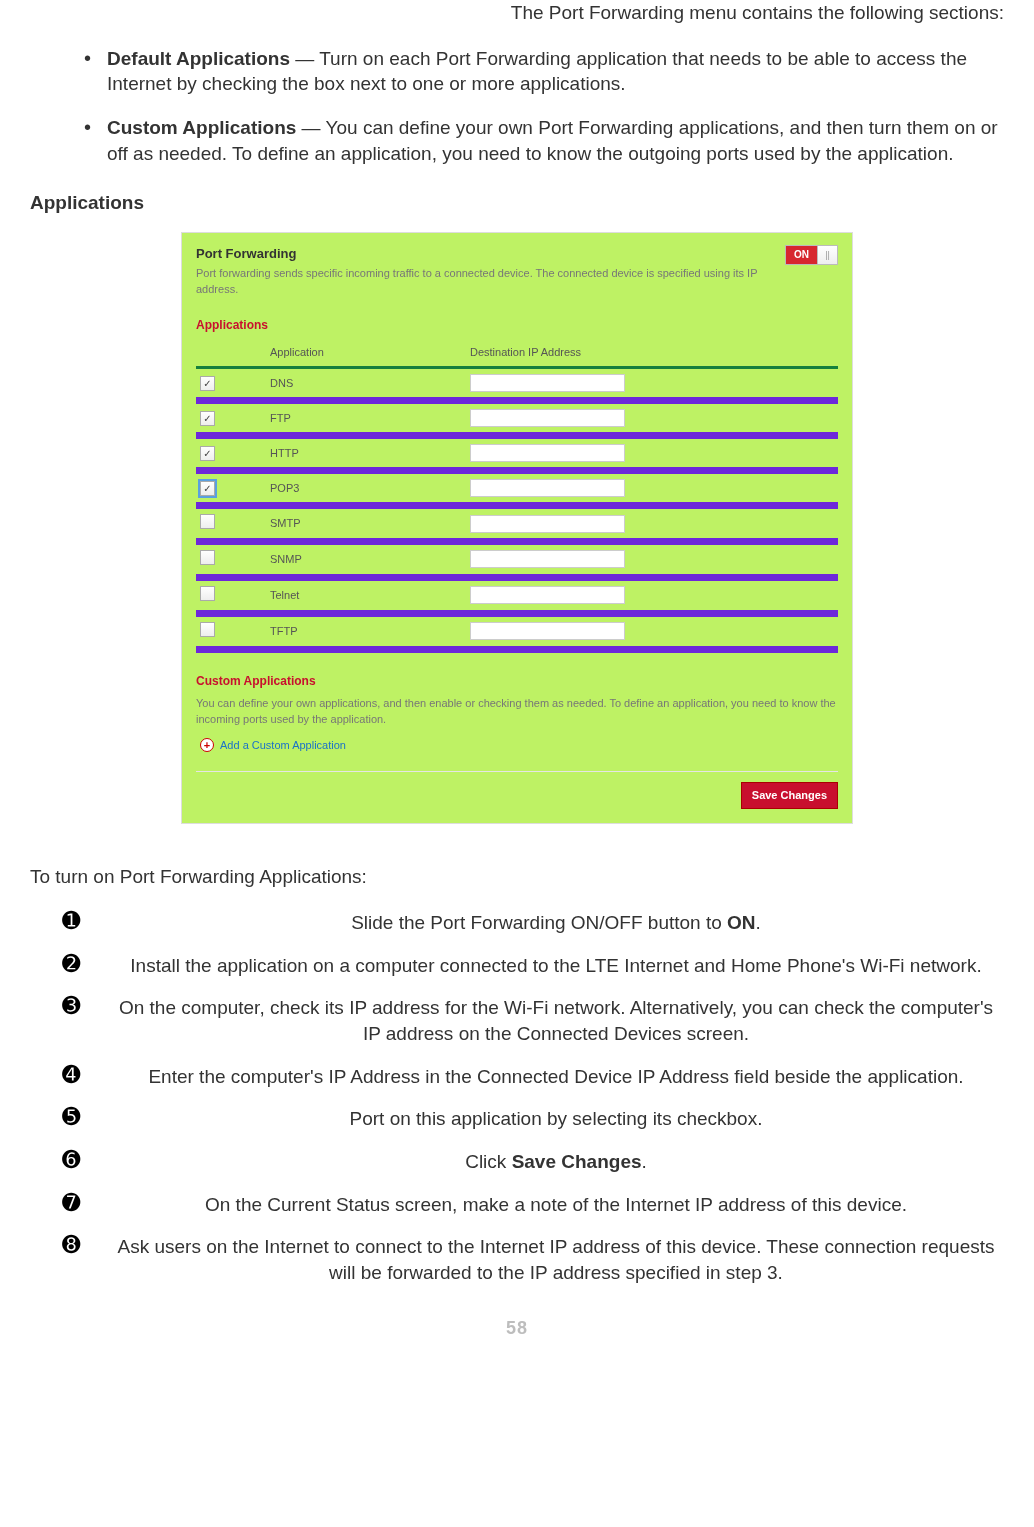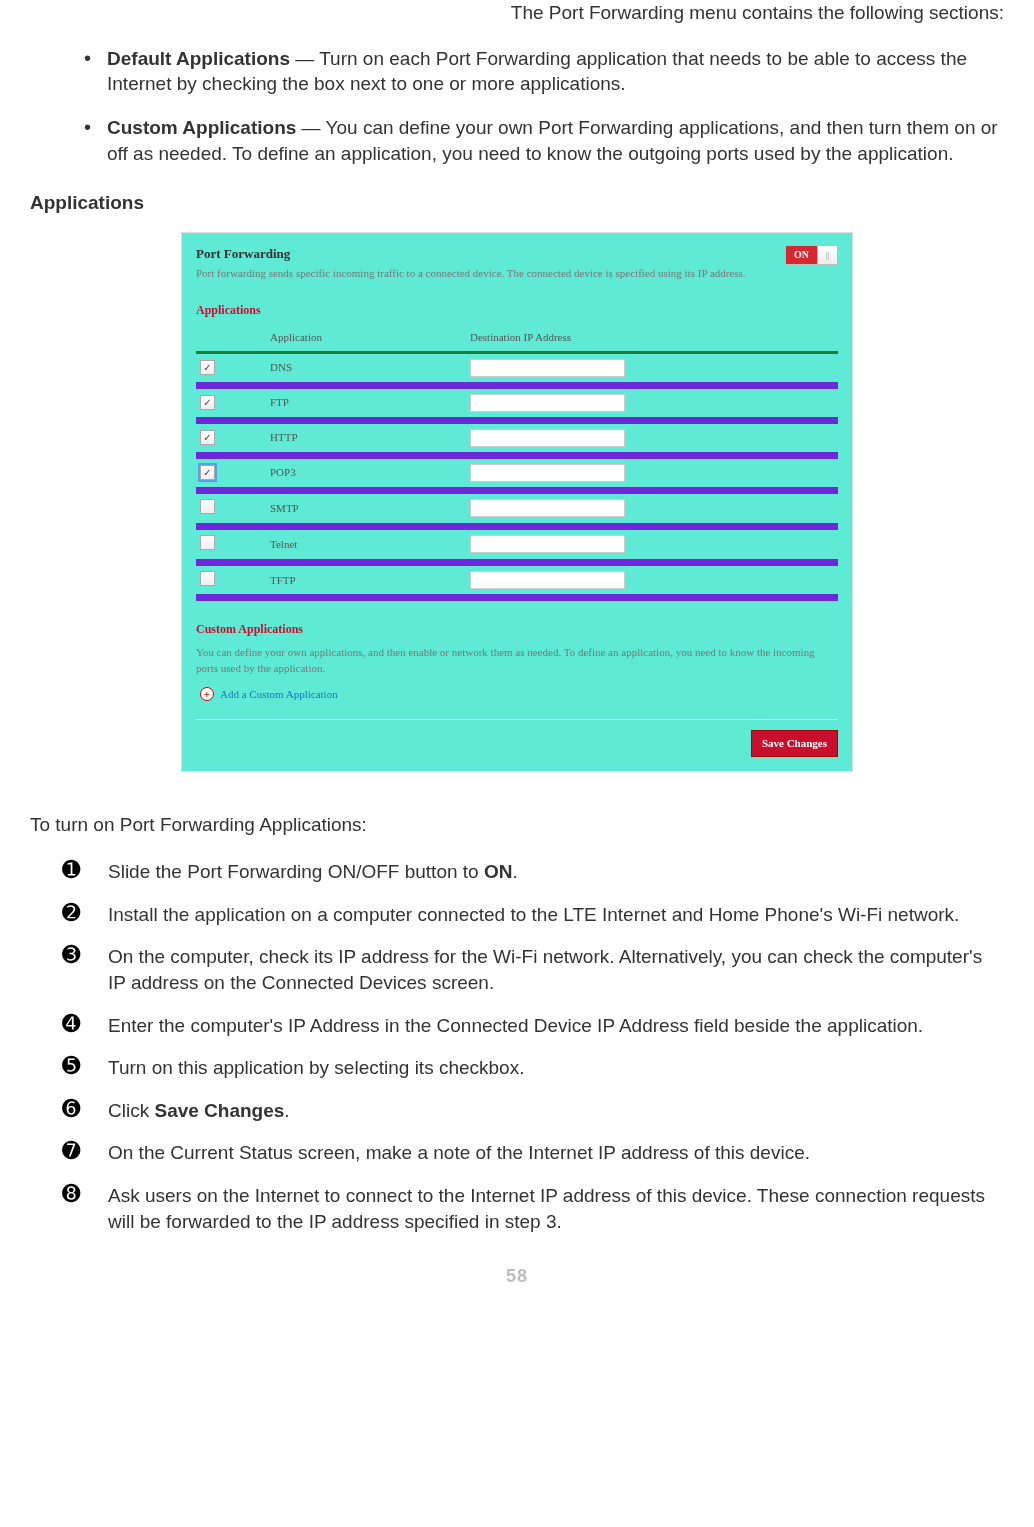--- a/index.html
+++ b/index.html
@@ -45,22 +45,22 @@
       font-weight: 700;
       margin-top: 10px;
       margin-bottom: 16px;
     }
 
     
     .panel {
       width: 672px;
       margin: 0 auto 40px auto;
       border: 1px solid #ddd;
-      background: #5eead4;
-      font-family: Liberation Serif, serif;
+      background: #bef264;
+      font-family: Liberation Sans, sans-serif;
       font-size: 11px;
       color: #555;
       padding: 12px 14px 14px 14px;
     }
     .panel-head {
       display: flex;
       justify-content: space-between;
       align-items: flex-start;
     }
     .panel-head-text { flex: 1; padding-right: 20px; }
@@ -206,20 +206,21 @@
       font-size: 22px;
       width: 30px;
       flex-shrink: 0;
       margin-right: 16px;
       line-height: 1.1;
       color: #000;
     }
     .num-text {
       flex: 1;
       padding-top: 1px;
+      text-align: center;
     }
     .page-num {
       text-align: center;
       font-weight: 800;
       color: #bdbdbd;
       font-size: 18px;
       margin-top: 30px;
       letter-spacing: 1px;
     }
   </style>
@@ -294,37 +295,44 @@
         </tr>
         <tr>
           <td><span class="cb"></span></td>
           <td>SMTP</td>
           <td>
             <div class="ip-input"></div>
           </td>
         </tr>
         <tr>
           <td><span class="cb"></span></td>
+          <td>SNMP</td>
+          <td>
+            <div class="ip-input"></div>
+          </td>
+        </tr>
+        <tr>
+          <td><span class="cb"></span></td>
           <td>Telnet</td>
           <td>
             <div class="ip-input"></div>
           </td>
         </tr>
         <tr>
           <td><span class="cb"></span></td>
           <td>TFTP</td>
           <td>
             <div class="ip-input"></div>
           </td>
         </tr>
       </tbody>
   </table>
 
   <div class="panel-section-title mt">Custom Applications</div>
-  <div class="panel-desc2">You can define your own applications, and then enable or network them as needed. To define an application, you need to know the incoming ports used by the application.</div>
+  <div class="panel-desc2">You can define your own applications, and then enable or checking them as needed. To define an application, you need to know the incoming ports used by the application.</div>
 
   <div class="add-link">
     <span class="plus-icon">+</span>
     <span>Add a Custom Application</span>
   </div>
 
   <div class="panel-footer">
     <div class="save-btn">Save Changes</div>
   </div>
 </div>
@@ -343,21 +351,21 @@
     <div class="num-item">
       <div class="circled">➌</div>
       <div class="num-text"><span>On the computer, check its IP address for the Wi-Fi network. Alternatively, you can check the computer's IP address on the Connected Devices screen.</span></div>
     </div>
     <div class="num-item">
       <div class="circled">➍</div>
       <div class="num-text"><span>Enter the computer's IP Address in the Connected Device IP Address field beside the application.</span></div>
     </div>
     <div class="num-item">
       <div class="circled">➎</div>
-      <div class="num-text"><span>Turn on this application by selecting its checkbox.</span></div>
+      <div class="num-text"><span>Port on this application by selecting its checkbox.</span></div>
     </div>
     <div class="num-item">
       <div class="circled">➏</div>
       <div class="num-text"><span>Click </span><span class="bold">Save Changes</span><span>.</span></div>
     </div>
     <div class="num-item">
       <div class="circled">➐</div>
       <div class="num-text"><span>On the Current Status screen, make a note of the Internet IP address of this device.</span></div>
     </div>
     <div class="num-item">

